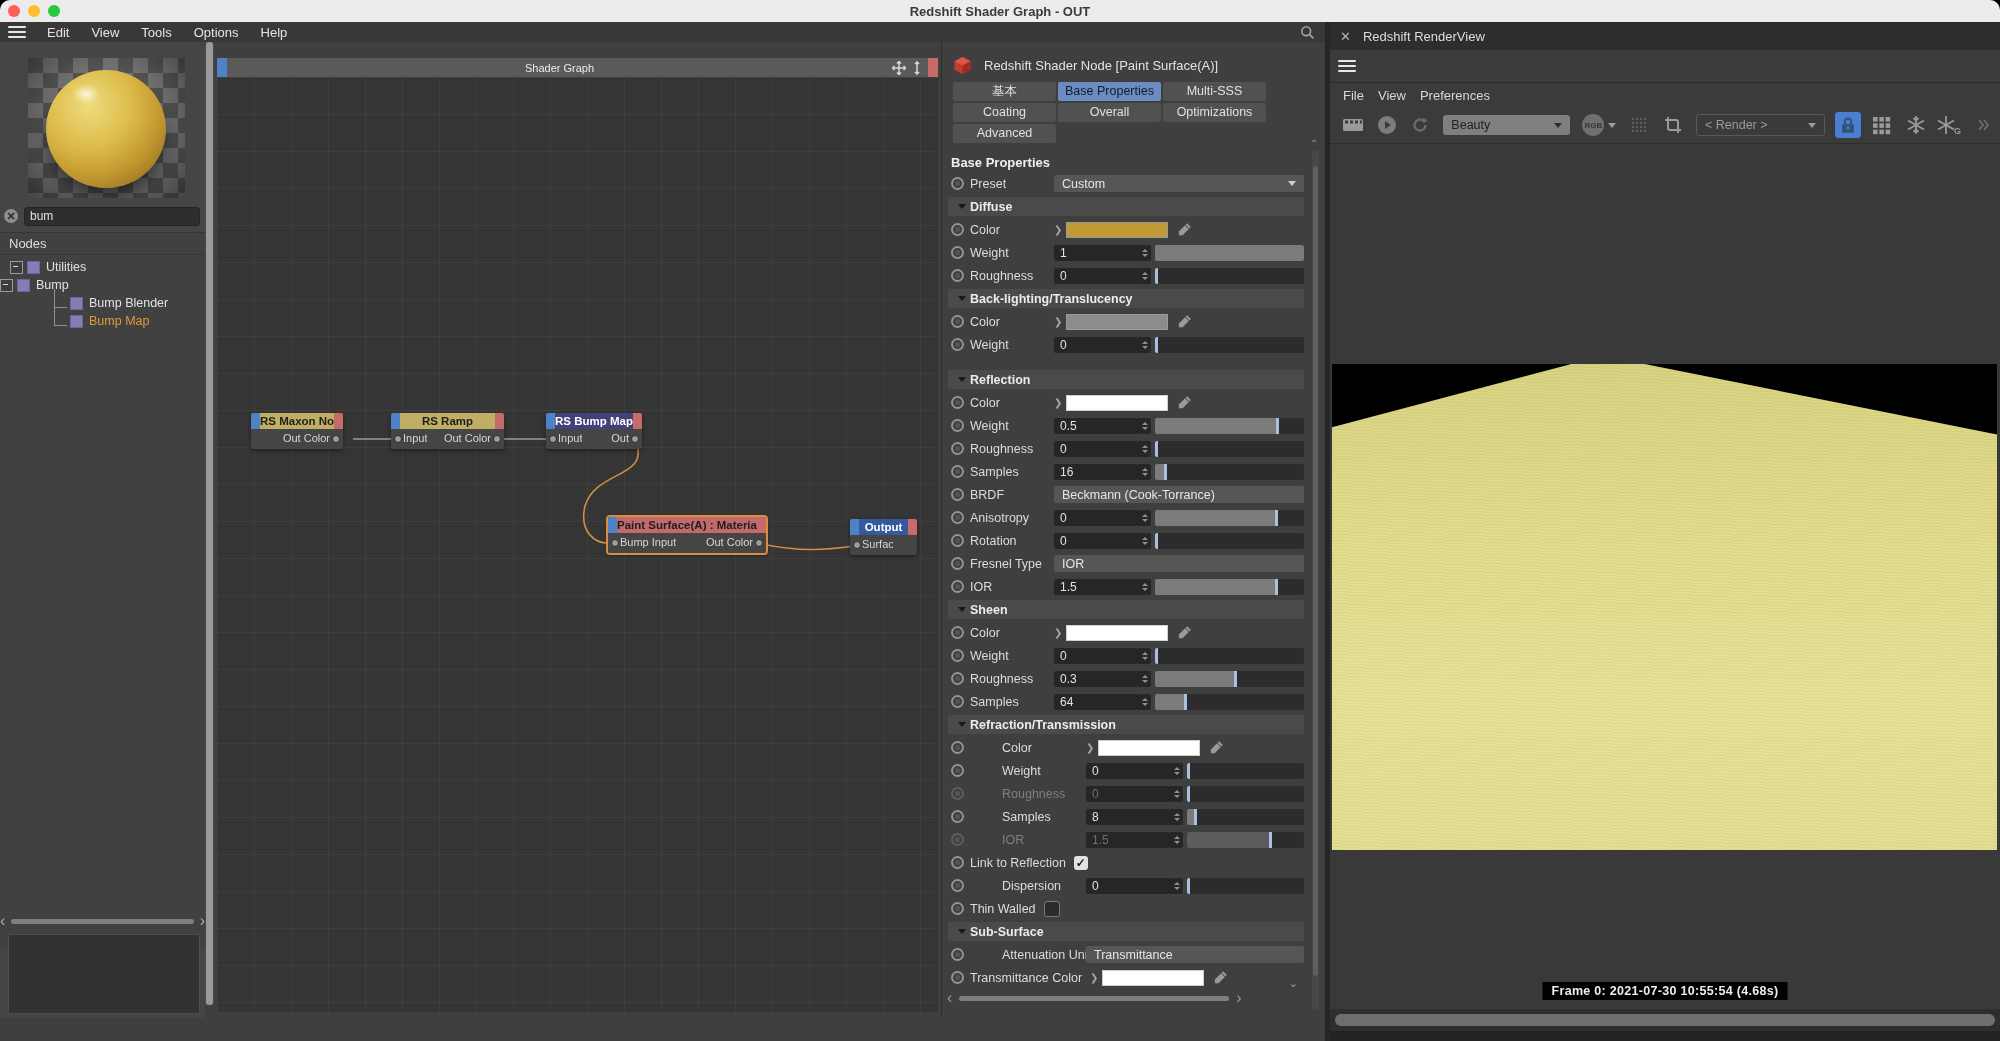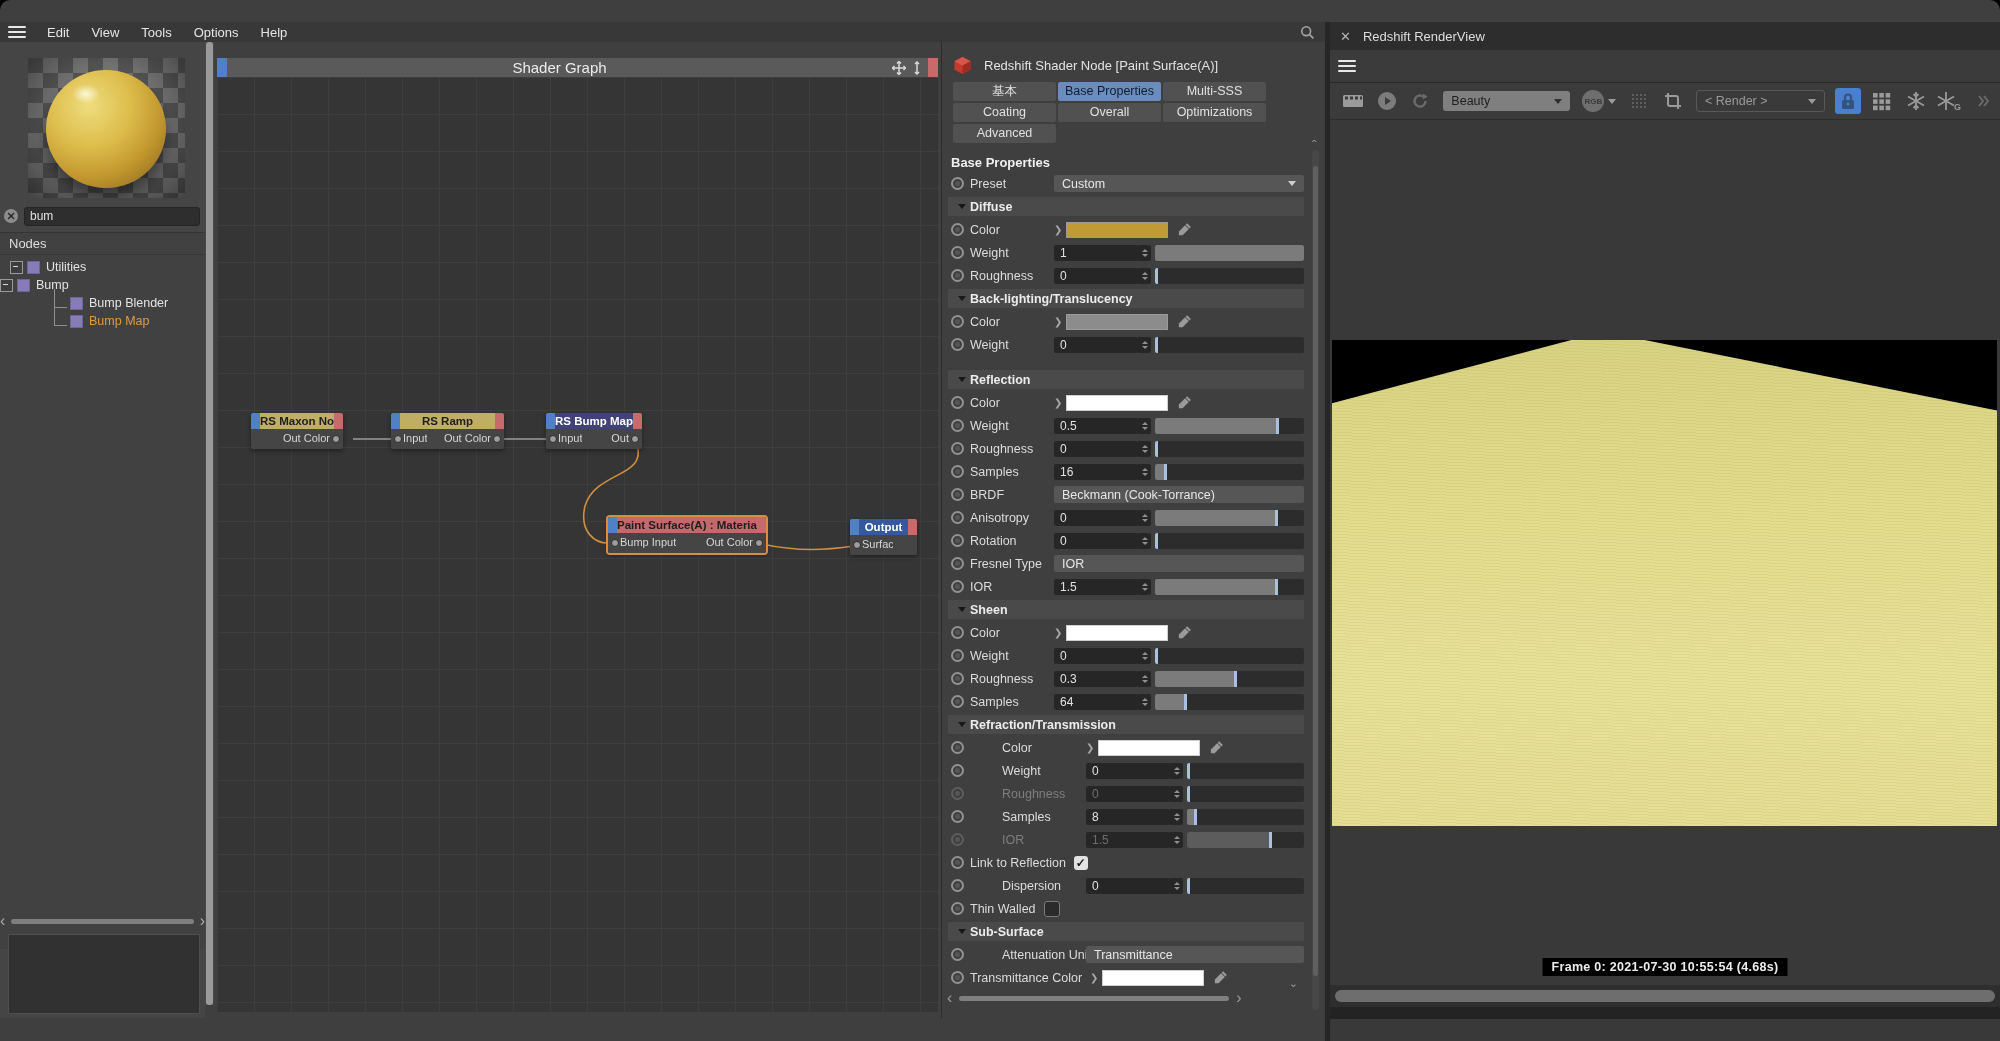--- a/index.html
+++ b/index.html
@@ -49,21 +49,21 @@
   .vscroll-main{position:absolute;left:205px;top:42px;width:9px;height:963px;background:#4a4a4a;}
   .vscroll-main .vthumb{position:absolute;left:1px;top:0;width:7px;height:100%;background:#9a9a9a;border-radius:3px;}
   
   .canvas{position:absolute;left:214px;top:42px;width:727px;height:976px;background:#3f3f3f;}
   .grid{position:absolute;left:3px;top:35px;width:721px;height:935px;background-color:#353535;
         background-image:linear-gradient(#3e3e3e 1px,transparent 1px),linear-gradient(90deg,#3e3e3e 1px,transparent 1px);
         background-size:37px 37px;}
   .gheader{position:absolute;left:3px;top:16px;width:721px;height:19px;background:#5a5a5a;display:flex;align-items:center;}
   .gheader .cornL{width:10px;height:19px;background:#4f81c7;}
   .gheader .cornR{width:10px;height:19px;background:#c76a6a;}
-  .gheader .gtitle{flex:1;text-align:center;color:#ececec;font-size:15px;}
+  .gheader .gtitle{flex:1;text-align:center;color:#ececec;font-size:11px;}
   .gheader .gicons{display:flex;gap:6px;margin-right:6px;}
   .wires{position:absolute;left:0;top:0;pointer-events:none;}
   .node{position:absolute;border-radius:2px;box-shadow:0 2px 4px rgba(0,0,0,.4);font-size:11.5px;}
   .ntitle{height:16px;display:flex;overflow:hidden;border-radius:2px 2px 0 0;}
   .ncorn{width:9px;flex:none;}
   .ncenter{flex:1;text-align:center;line-height:16px;white-space:nowrap;overflow:hidden;font-weight:bold;}
   .nbody{height:20px;background:#454545;position:relative;border-radius:0 0 2px 2px;color:#d6d6d6;font-size:11px;}
   .pdot{position:absolute;top:6px;width:8px;height:8px;border-radius:50%;background:#9d9d9d;border:1px solid #2b2b2b;box-sizing:border-box;}
   .plabL{position:absolute;left:12px;top:3px;max-width:46%;overflow:hidden;white-space:nowrap;}
   .plabR{position:absolute;right:13px;top:3px;white-space:nowrap;}
@@ -155,20 +155,26 @@
   .rv-hscroll{height:22px;background:#2e2e2e;display:flex;align-items:center;}
   .rv-hscroll .thumb{flex:1;height:12px;background:#6e6e6e;border-radius:6px;margin:0 5px;}
   .rv-footer{height:12px;background:#232323;}
   svg{display:block;}
 </style>
 </head>
 <body>
 
 <div class="app">
 
+  <div class="titlebar">
+    <span class="title">Redshift Shader Graph - OUT</span>
+    <span class="tl" id="tl-close" style="background: rgb(255, 95, 87);"></span>
+    <span class="tl" id="tl-min" style="background: rgb(254, 188, 46);"></span>
+    <span class="tl" id="tl-max" style="background: rgb(40, 200, 64);"></span>
+  </div>
 
   <div class="menubar">
     <span class="burger">
         <i></i>
         <i></i>
         <i></i>
       </span>
     <span id="menu-items"><span class="menu-item">Edit</span><span class="menu-item">View</span><span class="menu-item">Tools</span><span class="menu-item">Options</span><span class="menu-item">Help</span></span>
     <span class="spacer"></span>
     <span class="mag">
@@ -773,20 +779,25 @@
       <span class="rv-close">✕</span>
       <span>Redshift RenderView</span>
     </div>
     <div class="rv-burgrow">
       <span class="burger">
           <i></i>
           <i></i>
           <i></i>
         </span>
     </div>
+    <div class="rv-menus" id="rv-menus">
+        <span style="margin-left: 13px;">File</span>
+        <span>View</span>
+        <span>Preferences</span>
+      </div>
     <div class="rv-toolbar" id="rv-toolbar">
         <span class="ticon-btn" style="margin-left: 10px;">
           <svg width="22" height="18" viewBox="0 0 22 18">
             <rect x="1" y="3" width="20" height="12" rx="1.5" fill="#9a9a9a"></rect>
             <rect x="3" y="4.5" width="3" height="3" fill="#3b3b3b"></rect>
             <rect x="8" y="4.5" width="3" height="3" fill="#3b3b3b"></rect>
             <rect x="13" y="4.5" width="3" height="3" fill="#3b3b3b"></rect>
             <rect x="18" y="4.5" width="2" height="3" fill="#3b3b3b"></rect>
           </svg>
         </span>

